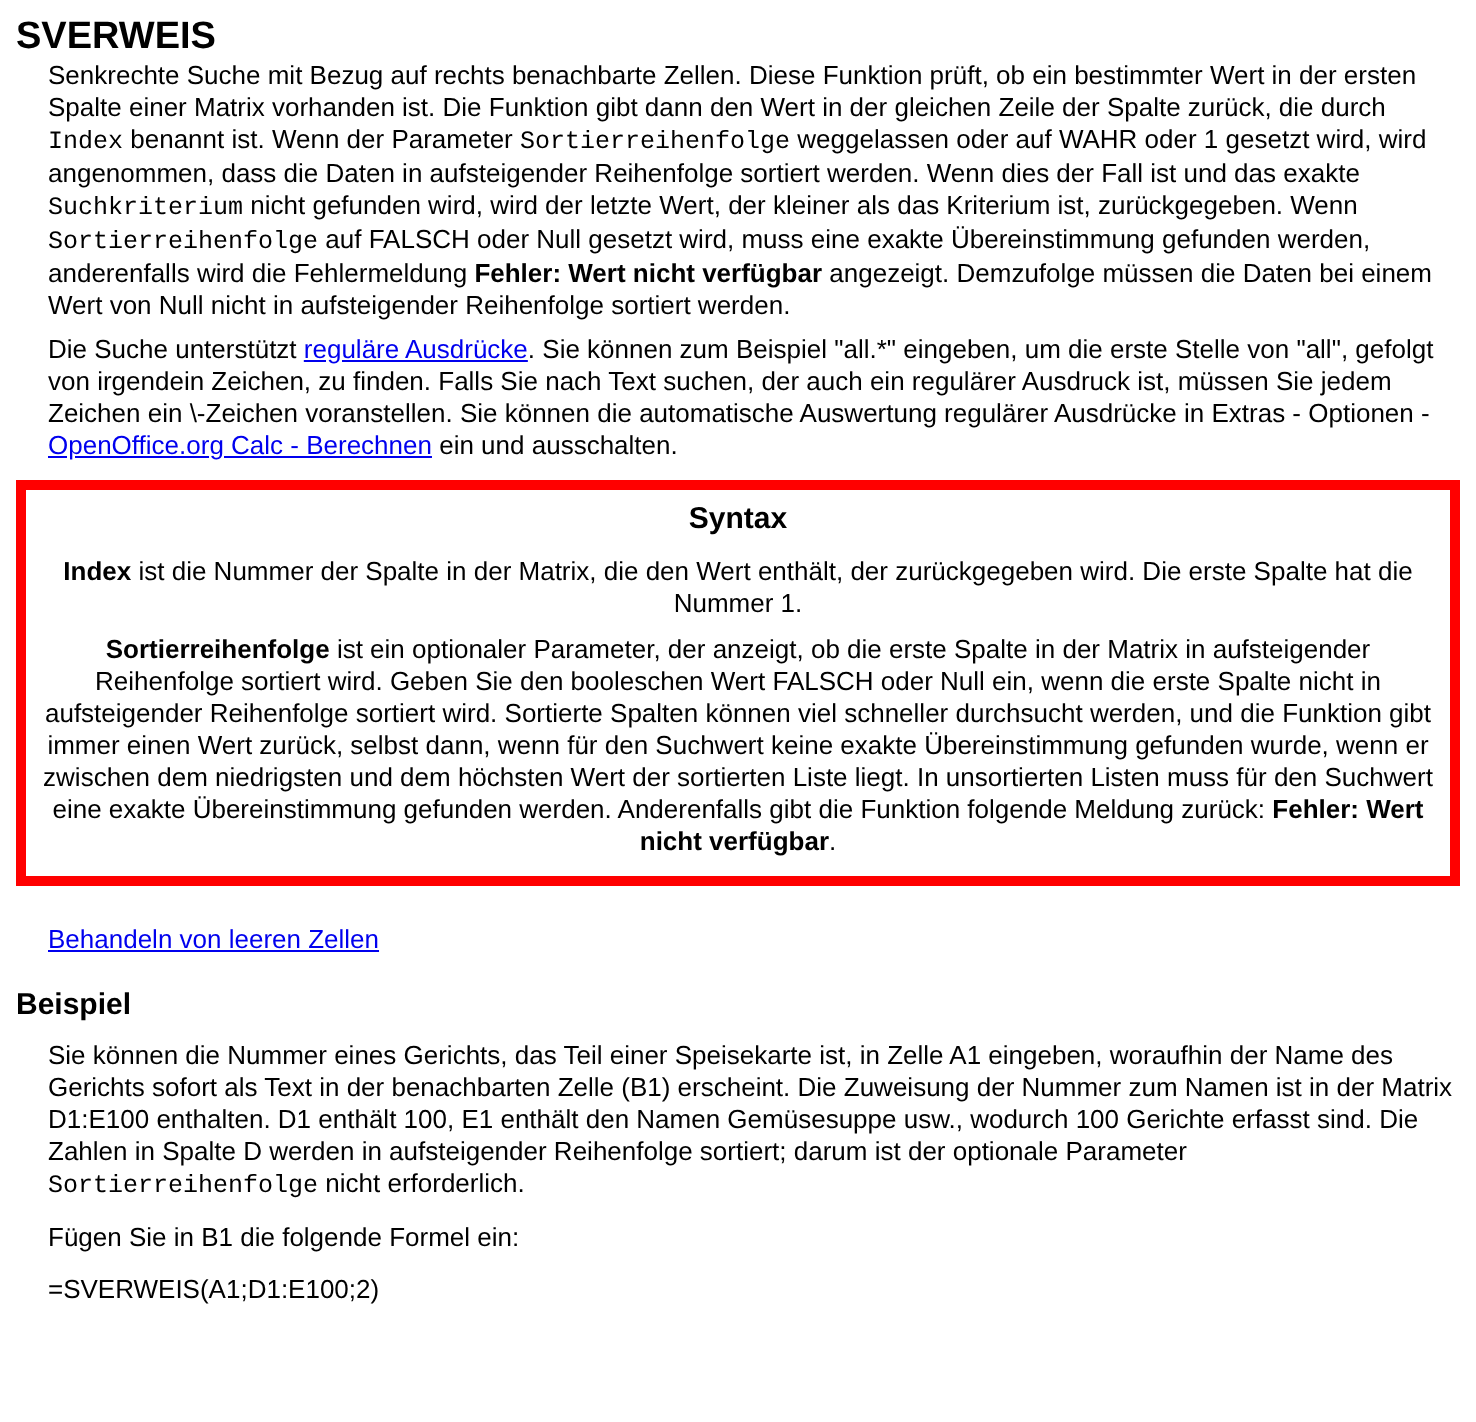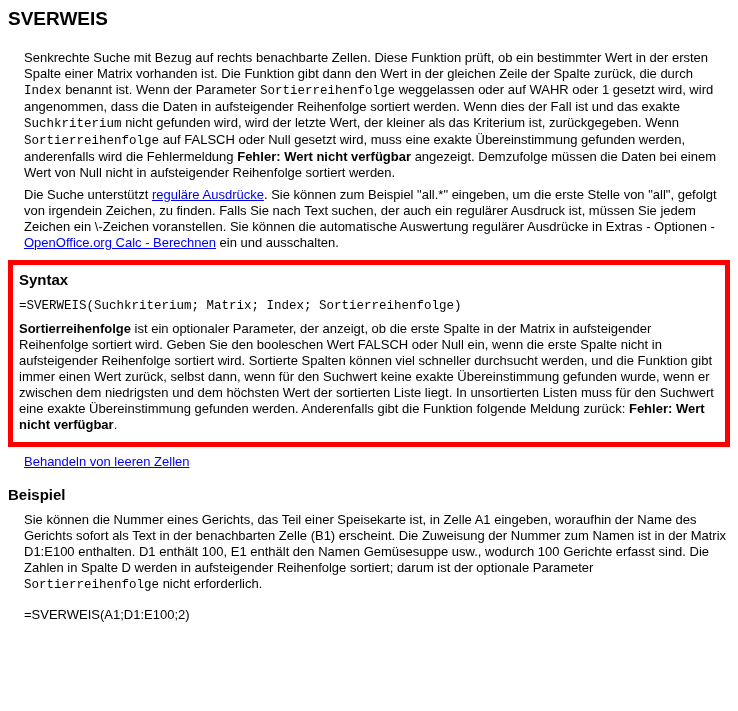--- a/index.html
+++ b/index.html
@@ -19,21 +19,21 @@
     line-height:16px;
   }
   .page{
     padding:8px;
     width:738px;
   }
   h1.page-title{
     font-size:19px;
     line-height:22px;
     font-weight:bold;
-    margin:0 0 20px 0;
+    margin:0 0 0 0;
   }
   h2.section-heading{
     font-size:15px;
     line-height:18px;
     font-weight:bold;
     margin:4px 0 8px 0;
   }
   p.para{
     margin:0 0 6px 16px;
   }
@@ -41,22 +41,23 @@
     font-family:"Liberation Mono","DejaVu Sans Mono",monospace;
     font-size:12.5px;
   }
   a.link{
     color:var(--link-color);
     text-decoration:underline;
     cursor:pointer;
   }
   .syntax-box{
     border:5px solid var(--box-border);
-    margin:9px 0 7px 0;
+    margin:9px 0 19px 0;
     padding:6px 6px 2px 6px;
+    text-align:center;
   }
   .syntax-box h2.section-heading{
     margin:0 0 9px 0;
   }
   .syntax-box p.para{
     margin:0 0 7px 0;
   }
   .formula-line{
     margin:0 0 7px 0;
   }
@@ -71,30 +72,31 @@
 <div class="page">
 
   <h1 class="page-title">SVERWEIS</h1>
 
   <p class="para">Senkrechte Suche mit Bezug auf rechts benachbarte Zellen. Diese Funktion prüft, ob ein bestimmter Wert in der ersten Spalte einer Matrix vorhanden ist. Die Funktion gibt dann den Wert in der gleichen Zeile der Spalte zurück, die durch <code>Index</code> benannt ist. Wenn der Parameter <code>Sortierreihenfolge</code> weggelassen oder auf WAHR oder 1 gesetzt wird, wird angenommen, dass die Daten in aufsteigender Reihenfolge sortiert werden. Wenn dies der Fall ist und das exakte <code>Suchkriterium</code> nicht gefunden wird, wird der letzte Wert, der kleiner als das Kriterium ist, zurückgegeben. Wenn <code>Sortierreihenfolge</code> auf FALSCH oder Null gesetzt wird, muss eine exakte Übereinstimmung gefunden werden, anderenfalls wird die Fehlermeldung <b>Fehler: Wert nicht verfügbar</b> angezeigt. Demzufolge müssen die Daten bei einem Wert von Null nicht in aufsteigender Reihenfolge sortiert werden.</p>
 
   <p class="para">Die Suche unterstützt <a href="#" class="link">reguläre Ausdrücke</a>. Sie können zum Beispiel "all.*" eingeben, um die erste Stelle von "all", gefolgt von irgendein Zeichen, zu finden. Falls Sie nach Text suchen, der auch ein regulärer Ausdruck ist, müssen Sie jedem Zeichen ein \-Zeichen voranstellen. Sie können die automatische Auswertung regulärer Ausdrücke in Extras - Optionen - <a href="#" class="link">OpenOffice.org Calc - Berechnen</a> ein und ausschalten.</p>
 
   <div class="syntax-box">
     <h2 class="section-heading">Syntax</h2>
-    <p class="para formula-line mono">=SVERWEIS(Suchkriterium; Matrix; Index; Sortierreihenfolge)</p>
+    <p class="para"><b>Index</b> ist die Nummer der Spalte in der Matrix, die den Wert enthält, der zurückgegeben wird. Die erste Spalte hat die Nummer 1.</p>
     <p class="para"><b>Sortierreihenfolge</b> ist ein optionaler Parameter, der anzeigt, ob die erste Spalte in der Matrix in aufsteigender Reihenfolge sortiert wird. Geben Sie den booleschen Wert FALSCH oder Null ein, wenn die erste Spalte nicht in aufsteigender Reihenfolge sortiert wird. Sortierte Spalten können viel schneller durchsucht werden, und die Funktion gibt immer einen Wert zurück, selbst dann, wenn für den Suchwert keine exakte Übereinstimmung gefunden wurde, wenn er zwischen dem niedrigsten und dem höchsten Wert der sortierten Liste liegt. In unsortierten Listen muss für den Suchwert eine exakte Übereinstimmung gefunden werden. Anderenfalls gibt die Funktion folgende Meldung zurück: <b>Fehler: Wert nicht verfügbar</b>.</p>
   </div>
 
   <p class="para">
     <a class="link" href="#">Behandeln von leeren Zellen</a>
   </p>
 
   <div class="example-section">
     <h2 class="section-heading">Beispiel</h2>
     <p class="para">Sie können die Nummer eines Gerichts, das Teil einer Speisekarte ist, in Zelle A1 eingeben, woraufhin der Name des Gerichts sofort als Text in der benachbarten Zelle (B1) erscheint. Die Zuweisung der Nummer zum Namen ist in der Matrix D1:E100 enthalten. D1 enthält 100, E1 enthält den Namen Gemüsesuppe usw., wodurch 100 Gerichte erfasst sind. Die Zahlen in Spalte D werden in aufsteigender Reihenfolge sortiert; darum ist der optionale Parameter <code>Sortierreihenfolge</code> nicht erforderlich.</p>
     <div class="spacer-small"></div>
+    <p class="para">Fügen Sie in B1 die folgende Formel ein:</p>
     <div class="spacer-small"></div>
     <p class="para">=SVERWEIS(A1;D1:E100;2)</p>
 
   </div>
 
 </div>
 
 </body></html>

